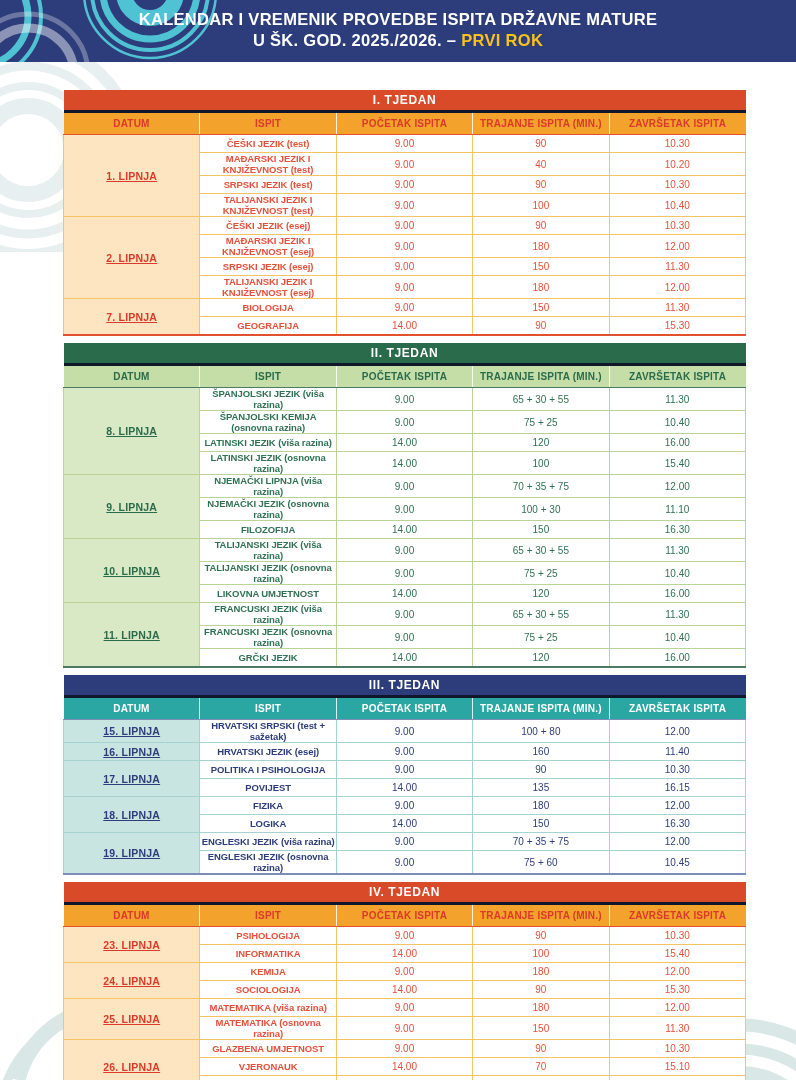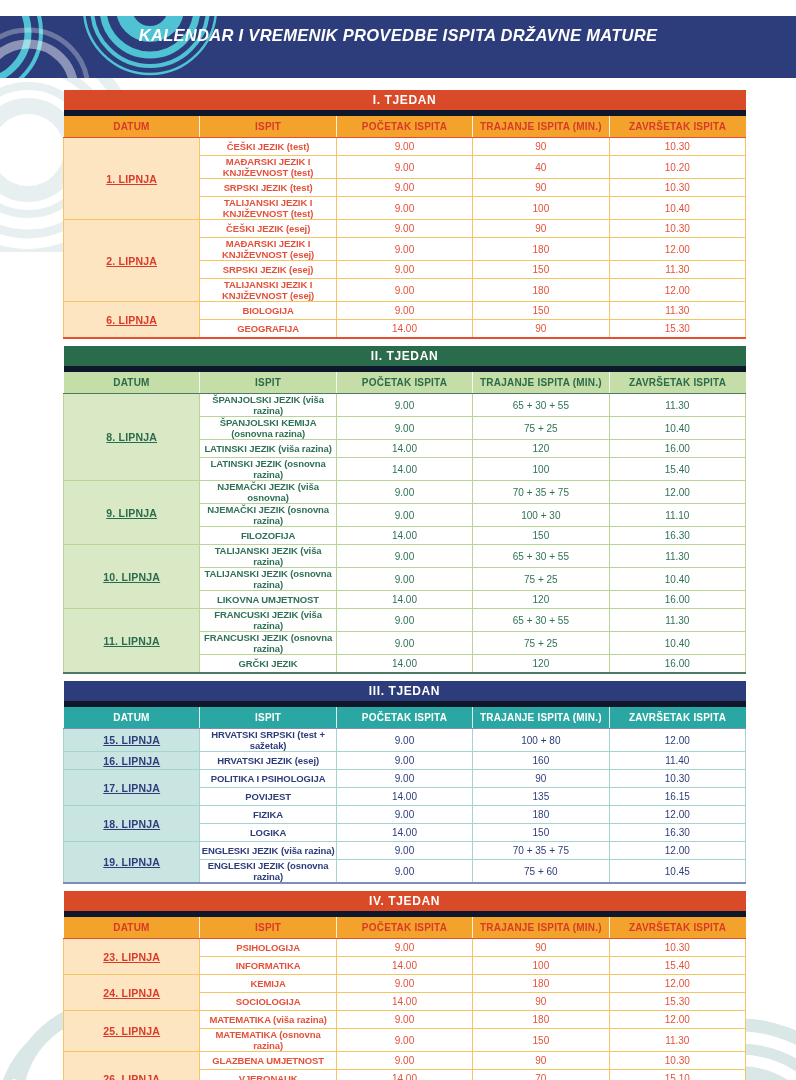--- a/index.html
+++ b/index.html
@@ -2,22 +2,22 @@
 <html><head>
 <meta charset="utf-8">
 <style>
   html,body{margin:0;padding:0;}
   body{
     width:796px;height:1080px;position:relative;overflow:hidden;
     background:#ffffff;font-family:"Liberation Sans",sans-serif;
   }
   
   .banner{
-    position:absolute;top:16px;left:0;width:796px;height:62px;
-    background:#2d3c7a;overflow:hidden;z-index:2;font-style:italic;
+    position:absolute;top:0;left:0;width:796px;height:62px;
+    background:#2d3c7a;overflow:hidden;z-index:2;
   }
   .banner-deco{position:absolute;top:0;left:0;}
   .banner-text{
     position:relative;z-index:2;text-align:center;color:#ffffff;
     font-weight:700;letter-spacing:.3px;padding-top:9px;
   }
   .banner-line1{font-size:16.5px;line-height:21px;}
   .banner-line2{font-size:16.5px;line-height:21px;}
   .banner-highlight{color:#f8c21a;}
   
@@ -35,21 +35,21 @@
   .theme-green{--title-bg:#2a6b4c;--head-bg:#c5dda6;--head-fg:#2a6b4c;
     --date-bg:#d9e8c5;--fg:#2f7154;--date-fg:#2a6b4c;
     --line:#b9d495;--strong:#4d7a64;}
   .theme-blue{--title-bg:#2d3c7a;--head-bg:#2ba7a3;--head-fg:#ffffff;
     --date-bg:#c9e5e2;--fg:#2d3c7a;--date-fg:#2d3c7a;
     --line:#a5d3cf;--strong:#7d8db8;}
   table.week th,table.week td{padding:0;text-align:center;vertical-align:middle;}
   tr.title-row th{
     background:var(--title-bg);color:#ffffff;height:20px;
     font-size:12px;font-weight:700;letter-spacing:.6px;
-    border-bottom:6px solid #0f172a;
+    border-bottom:3px solid #0f172a;
   }
   tr.head-row th{
     background:var(--head-bg);color:var(--head-fg);height:21px;
     font-size:10px;font-weight:700;letter-spacing:.2px;
     border-left:1px solid rgba(255,255,255,.85);
     border-bottom:1.5px solid var(--strong);
   }
   tr.head-row th:first-child{border-left:none;}
   tbody{border-top:1.5px solid var(--strong);}
   tbody:last-child{border-bottom:2px solid var(--strong);}
@@ -77,20 +77,21 @@
       <circle cx="-22" cy="16" r="50" stroke-width="7"></circle>
       <circle cx="-22" cy="16" r="63" stroke-width="4"></circle>
     </g>
     <g fill="none" stroke="#ffffff">
       <circle cx="28" cy="74" r="46" stroke-opacity="0.45" stroke-width="9"></circle>
       <circle cx="28" cy="74" r="60" stroke-opacity="0.3" stroke-width="5"></circle>
     </g>
   </svg>
   <div class="banner-text">
     <div class="banner-line1">KALENDAR I VREMENIK PROVEDBE ISPITA DRŽAVNE MATURE</div>
+    <div class="banner-line2"><span>U ŠK. GOD. 2025./2026. – </span><span class="banner-highlight">PRVI ROK</span></div>
   </div>
 </div>
 
 <svg class="ghost-rings" width="240" height="190" viewBox="0 0 240 190" aria-hidden="true">
   <g fill="none" stroke="#e7eff1">
     <circle cx="28" cy="88" r="105" stroke-width="12"></circle>
     <circle cx="28" cy="88" r="84" stroke-width="9"></circle>
     <circle cx="28" cy="88" r="64" stroke-width="8"></circle>
     <circle cx="28" cy="88" r="44" stroke-width="16"></circle>
   </g>
@@ -174,21 +175,21 @@
         </tr>
         <tr>
           <td class="name-cell">TALIJANSKI JEZIK I KNJIŽEVNOST (esej)</td>
           <td class="val-cell">9.00</td>
           <td class="val-cell">180</td>
           <td class="val-cell">12.00</td>
         </tr>
       </tbody>
       <tbody>
         <tr>
-          <td class="date-cell" rowspan="2">6. LIPNJA</td>
+          <td class="date-cell" rowspan="2">7. LIPNJA</td>
           <td class="name-cell">BIOLOGIJA</td>
           <td class="val-cell">9.00</td>
           <td class="val-cell">150</td>
           <td class="val-cell">11.30</td>
         </tr>
         <tr>
           <td class="name-cell">GEOGRAFIJA</td>
           <td class="val-cell">14.00</td>
           <td class="val-cell">90</td>
           <td class="val-cell">15.30</td>
@@ -231,21 +232,21 @@
         <tr>
           <td class="name-cell">LATINSKI JEZIK (osnovna razina)</td>
           <td class="val-cell">14.00</td>
           <td class="val-cell">100</td>
           <td class="val-cell">15.40</td>
         </tr>
       </tbody>
       <tbody>
         <tr>
           <td class="date-cell" rowspan="3">9. LIPNJA</td>
-          <td class="name-cell">NJEMAČKI JEZIK (viša osnovna)</td>
+          <td class="name-cell">NJEMAČKI LIPNJA (viša razina)</td>
           <td class="val-cell">9.00</td>
           <td class="val-cell">70 + 35 + 75</td>
           <td class="val-cell">12.00</td>
         </tr>
         <tr>
           <td class="name-cell">NJEMAČKI JEZIK (osnovna razina)</td>
           <td class="val-cell">9.00</td>
           <td class="val-cell">100 + 30</td>
           <td class="val-cell">11.10</td>
         </tr>

